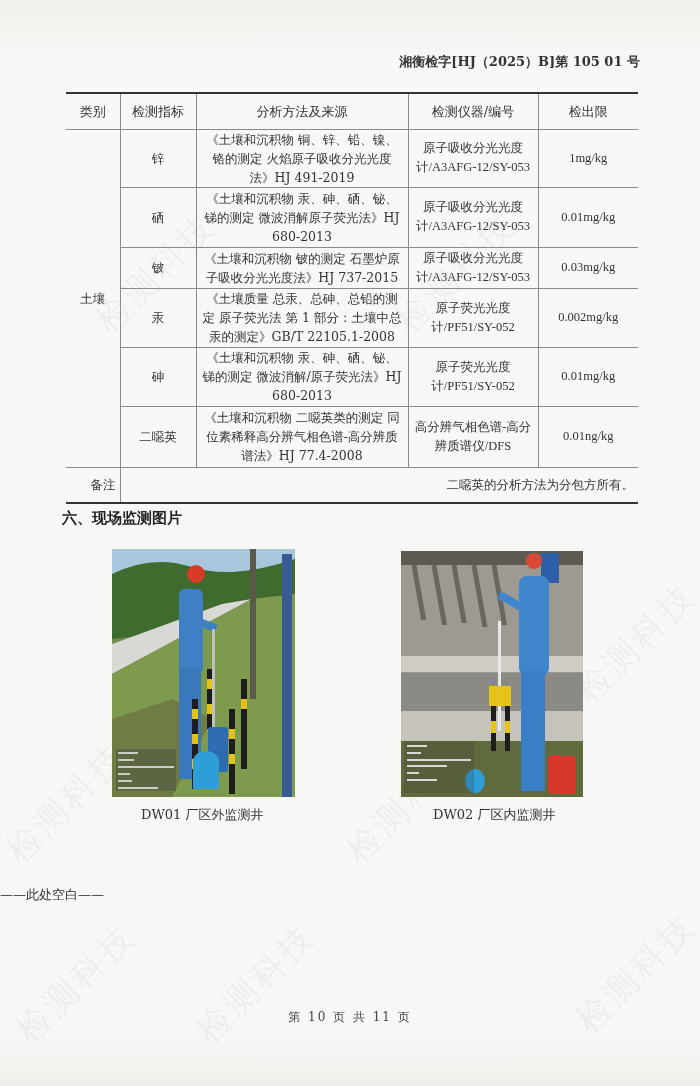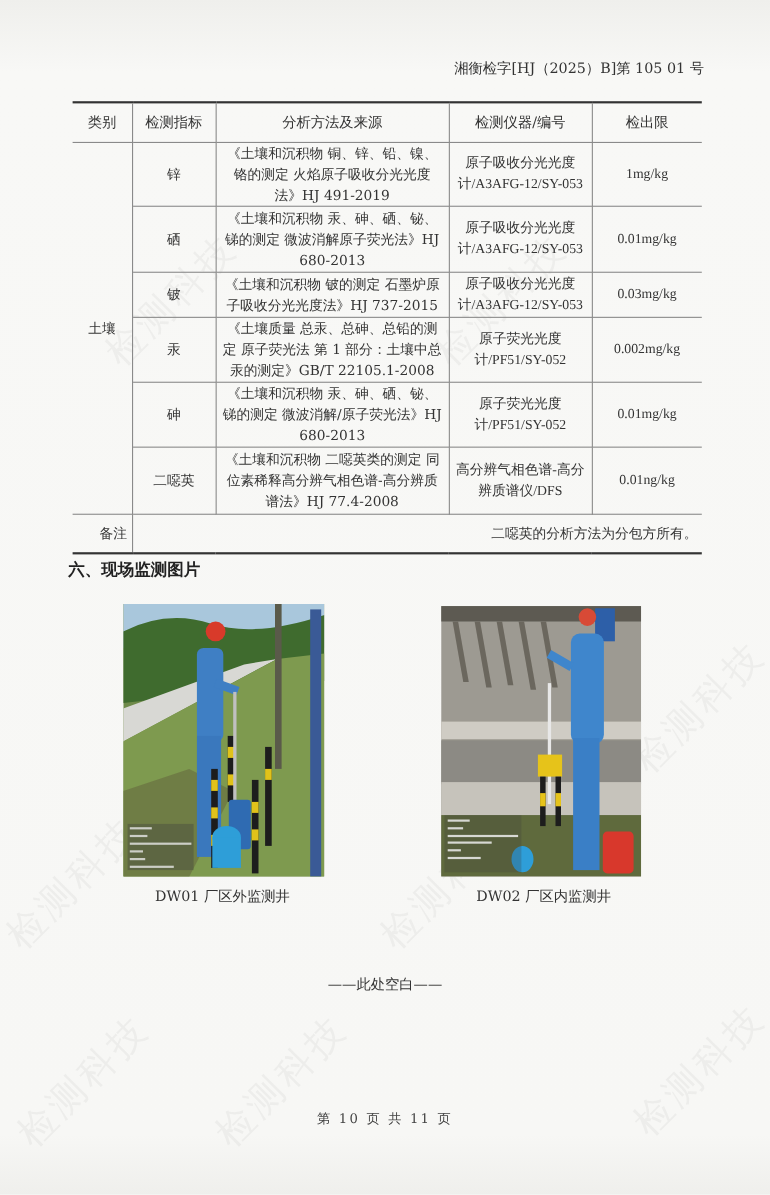--- a/index.html
+++ b/index.html
@@ -19,21 +19,21 @@
       font-size: 34px;
       color: rgba(120,120,120,0.07);
       transform: rotate(-45deg);
       font-family: "DejaVu Sans", sans-serif;
       white-space: nowrap;
       pointer-events: none;
       letter-spacing: 4px;
     }
     .doc-number {
       position: absolute; top: 53px; right: 60px;
-      font-size: 13px; color: #333;
+      font-size: 13px; color: #333; font-weight: bold;
     }
     table.detect {
       position: absolute; left: 66px; top: 92px; width: 572px;
       border-collapse: collapse;
       font-size: 12.5px;
       color: #333;
     }
     table.detect td, table.detect th {
       border: 1px solid #8a8a8a;
       text-align: center;
@@ -63,21 +63,21 @@
     }
     .photo1 { left: 112px; top: 549px; width: 183px; height: 248px; }
     .photo2 { left: 401px; top: 551px; width: 182px; height: 246px; }
     .caption {
       position: absolute; font-size: 13px; color: #333; text-align: right;
     }
     .cap1 { left: 141px; top: 806px; }
     .cap2 { left: 433px; top: 806px; }
     .blank-note {
       position: absolute; left: 0; width: 700px; top: 886px;
-      text-align: center; font-size: 13px; color: #333;
+      text-align: left; font-size: 13px; color: #333;
     }
     .footer {
       position: absolute; left: 0; width: 700px; top: 1009px;
       text-align: center; font-size: 12px; color: #444; letter-spacing: 2px;
     }
   </style>
 </head>
 <body>
 
 <div class="page">

